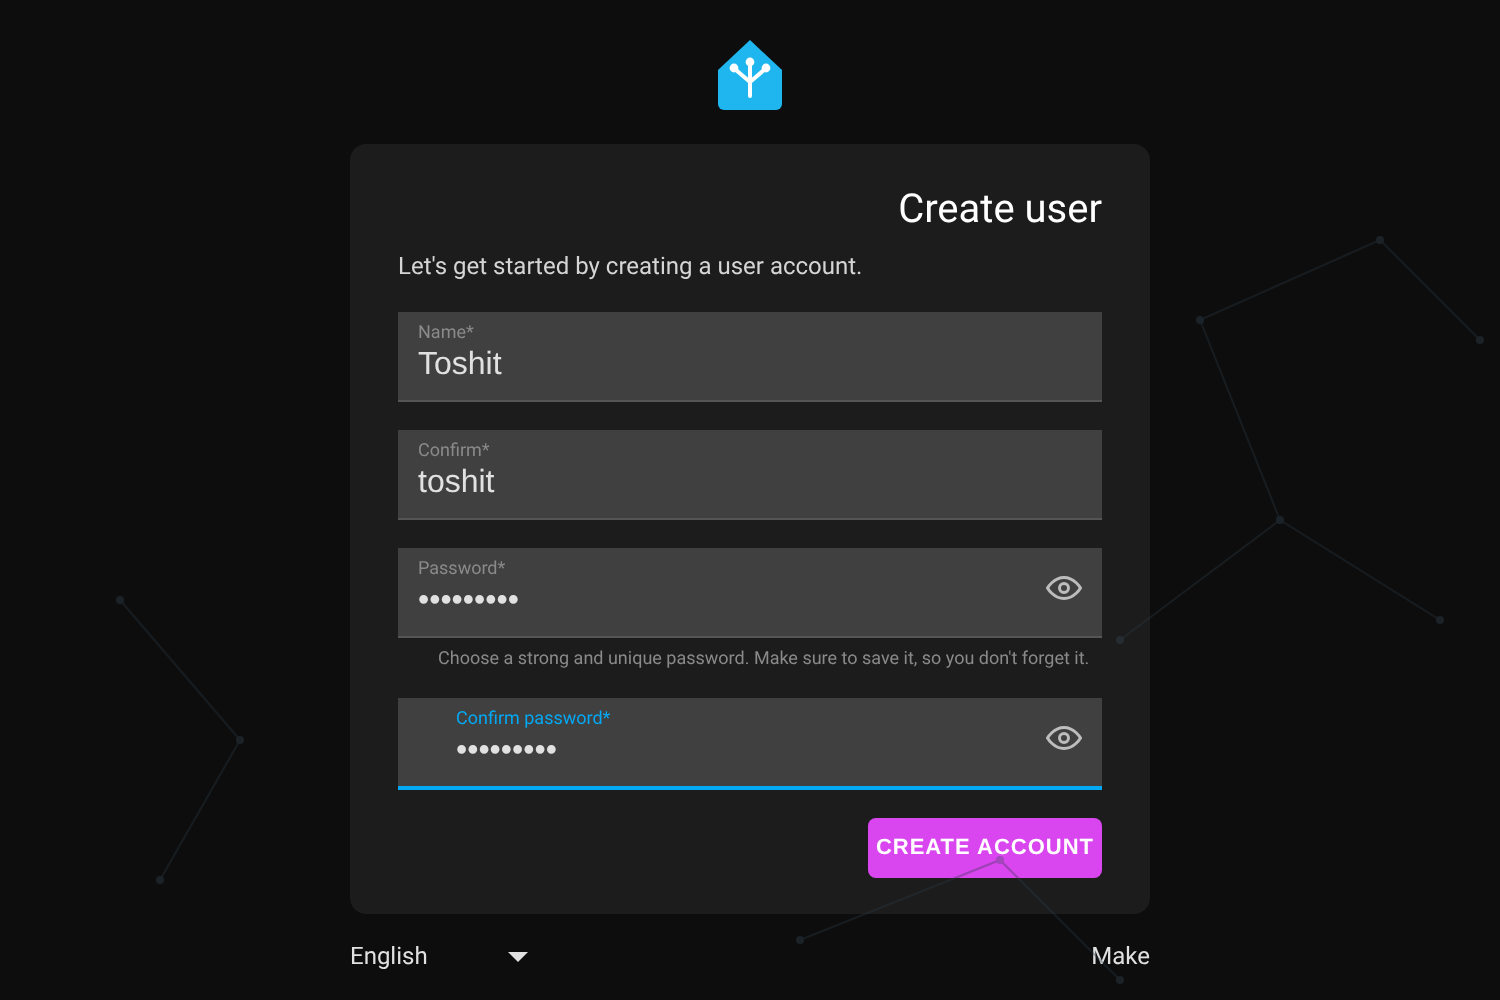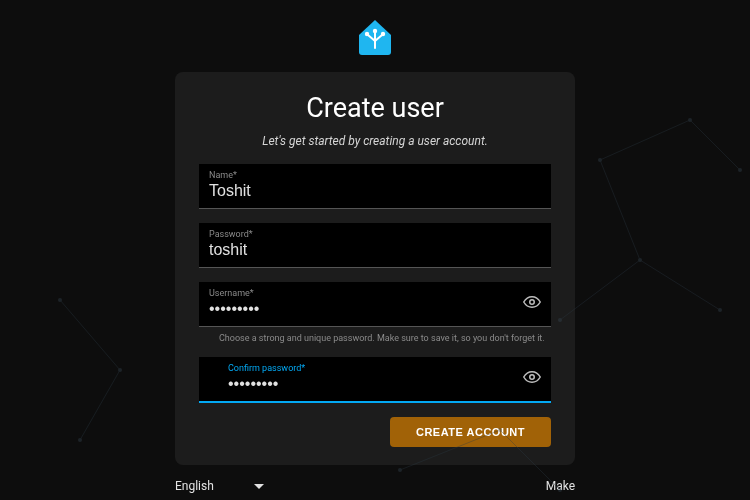--- a/index.html
+++ b/index.html
@@ -22,36 +22,35 @@
     padding-top: 18px;
   }
   .card {
     width: 400px;
     margin: 16px auto 0 auto;
     background: #1c1c1c;
     border-radius: 8px;
     padding: 20px 24px 18px 24px;
   }
   .title {
-    text-align: center;
-    font-size: 27px;
+    text-align: right;
+    font-size: 20px;
     font-weight: 400;
     color: #fff;
     margin-bottom: 10px;
   }
   .subtitle {
-    text-align: center;
+    text-align: left;
     font-size: 12px;
     color: #d5d5d5;
     margin-bottom: 16px;
-    font-style: italic;
   }
   .field {
     position: relative;
-    background: #000000;
+    background: #404040;
     border-bottom: 1px solid #555;
     padding: 6px 10px 6px 10px;
     margin-bottom: 14px;
   }
   .field.focused {
     border-bottom: 2px solid #03a9f4;
     padding-left: 29px;
   }
   .field-label {
     font-size: 9px;
@@ -80,25 +79,25 @@
     font-size: 9px;
     color: #8a8a8a;
     margin: -8px 0 14px 20px;
   }
   .actions {
     display: flex;
     justify-content: flex-end;
     margin-top: 4px;
   }
   .btn-primary {
-    background: #a16207;
+    background: #d946ef;
     color: #fff;
     border: none;
     border-radius: 4px;
-    padding: 9px 26px;
+    padding: 9px 4px;
     font-size: 11px;
     font-weight: 600;
     letter-spacing: 0.5px;
     cursor: pointer;
     text-transform: uppercase;
   }
   .footer {
     width: 400px;
     margin: 14px auto 0 auto;
     display: flex;
@@ -169,26 +168,26 @@
 <div class="card">
   <h1 class="title">Create user</h1>
   <p class="subtitle">Let's get started by creating a user account.</p>
 
   <div class="field">
     <div class="field-label">Name*</div>
     <input class="field-input" type="text" value="Toshit" style="">
   </div>
 
   <div class="field">
+    <div class="field-label">Confirm*</div>
+    <input class="field-input" type="text" value="toshit" style="">
+  </div>
+
+  <div class="field">
     <div class="field-label">Password*</div>
-    <input class="field-input" type="text" value="toshit" style="">
-  </div>
-
-  <div class="field">
-    <div class="field-label">Username*</div>
     <input class="field-input" type="text" value="•••••••••" style="">
     <span class="eye">
       <svg width="18" height="18" viewBox="0 0 24 24" fill="none" stroke="currentColor" stroke-width="2">
           <path d="M1 12s4-7 11-7 11 7 11 7-4 7-11 7S1 12 1 12z"></path>
           <circle cx="12" cy="12" r="3"></circle>
         </svg>
     </span>
   </div>
   <div class="helper">Choose a strong and unique password. Make sure to save it, so you don't forget it.</div>
 

